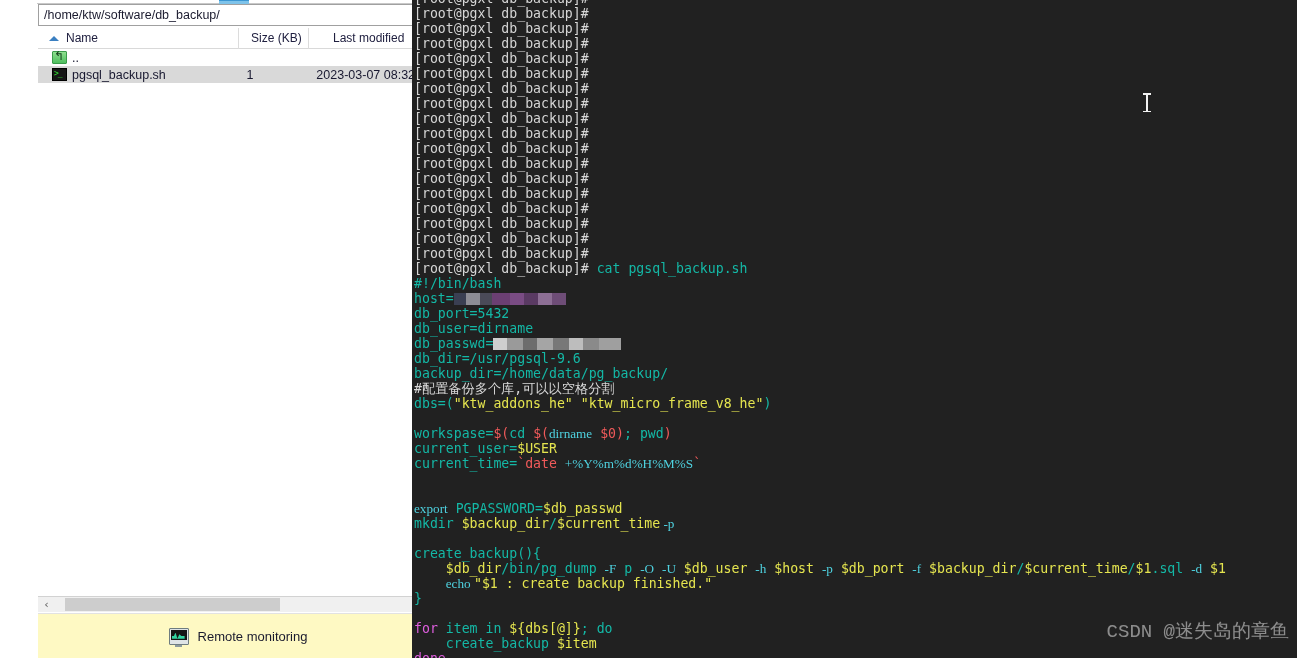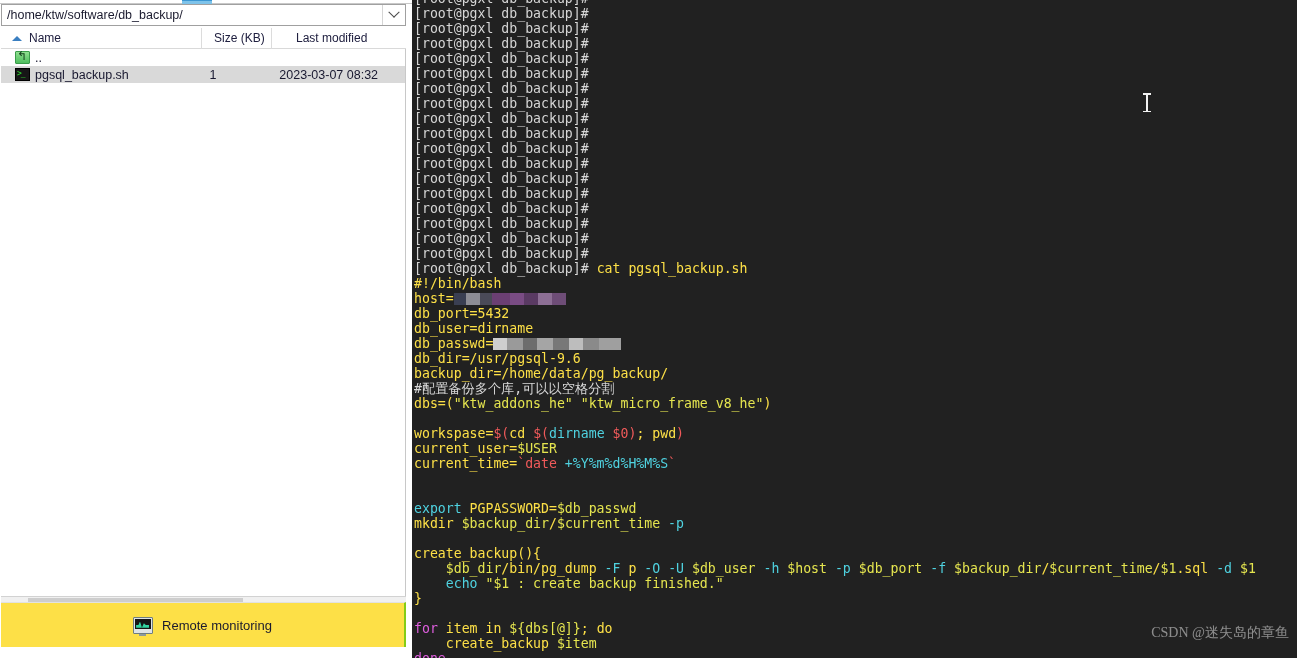--- a/index.html
+++ b/index.html
@@ -17,20 +17,21 @@
 
   
   #file-panel {
     position: relative;
     width: 412px;
     height: 658px;
     background: #ffffff;
     box-sizing: border-box;
     display: flex;
     flex-direction: column;
+    margin-left: 37px;
   }
   .tab-stub {
     position: absolute;
     left: 182px; top: 0px;
     width: 30px; height: 4px;
     background: #7ec3ea;
     border-top: 1px solid #3c97d3;
   }
   .top-line {
     position: absolute;
@@ -169,25 +170,25 @@
   .sb-track { flex: 1; height: 16px; position: relative; }
   .sb-thumb {
     position: absolute; left: 10px; top: 1px;
     width: 215px; height: 13px;
     background: #cdcdcd;
   }
 
   
   #status-bar {
     position: absolute;
-    left: 1px; bottom: 11px;
+    left: 1px; bottom: 0;
     width: 405px; height: 45px;
-    background: #fde047;
+    background: #fef9c3;
     border-top: 1px solid #e2e2e2;
-    border-right: 2px solid #84cc16;
+    border-right: 5px solid #84cc16;
     box-sizing: border-box;
     display: flex;
     align-items: center;
     justify-content: center;
     gap: 9px;
   }
   .monitor-icon {
     width: 20px; height: 17px;
     background: #dfe4e6;
     border: 1.5px solid #6f7d80;
@@ -227,22 +228,22 @@
     color: #d8d8d8;
     padding: 0;
     box-sizing: border-box;
   }
   .tline {
     white-space: pre;
     padding-left: 2px;
     height: 15px;
   }
   .prompt { color: #d6d6d6; }
-  .c-white  { color: #fde047; }
-  .c-cyan   { color: #4fd2e0; }
+  .c-white  { color: #14b8a6; }
+  .c-cyan   { color: #4fd2e0; font-family: Liberation Serif, serif; }
   .c-yellow { color: #e5e54f; }
   .c-red    { color: #f05a5a; }
   .c-magenta{ color: #e05fe0; }
   .c-comment{ color: #d8d8d8; }
 
   .redact {
     display: inline-block;
     vertical-align: -2px;
     height: 12px;
   }
@@ -290,22 +291,22 @@
   #mouse-cursor::after { bottom: 0; }
   #mouse-cursor span {
     position: absolute; left: 3px; top: 0; width: 1.5px; height: 19px; background: #f2f2f2;
   }
 
   
   #watermark {
     position: absolute;
     right: 8px; bottom: 18px;
     color: rgba(230,230,230,0.55);
-    font-family: Liberation Serif, serif;
-    font-size: 14px;
+    font-family: Liberation Mono, monospace;
+    font-size: 19px;
     white-space: nowrap;
     pointer-events: none;
   }
 </style>
 </head>
 <body>
 
 <div id="root">
 
   <div id="file-panel">

